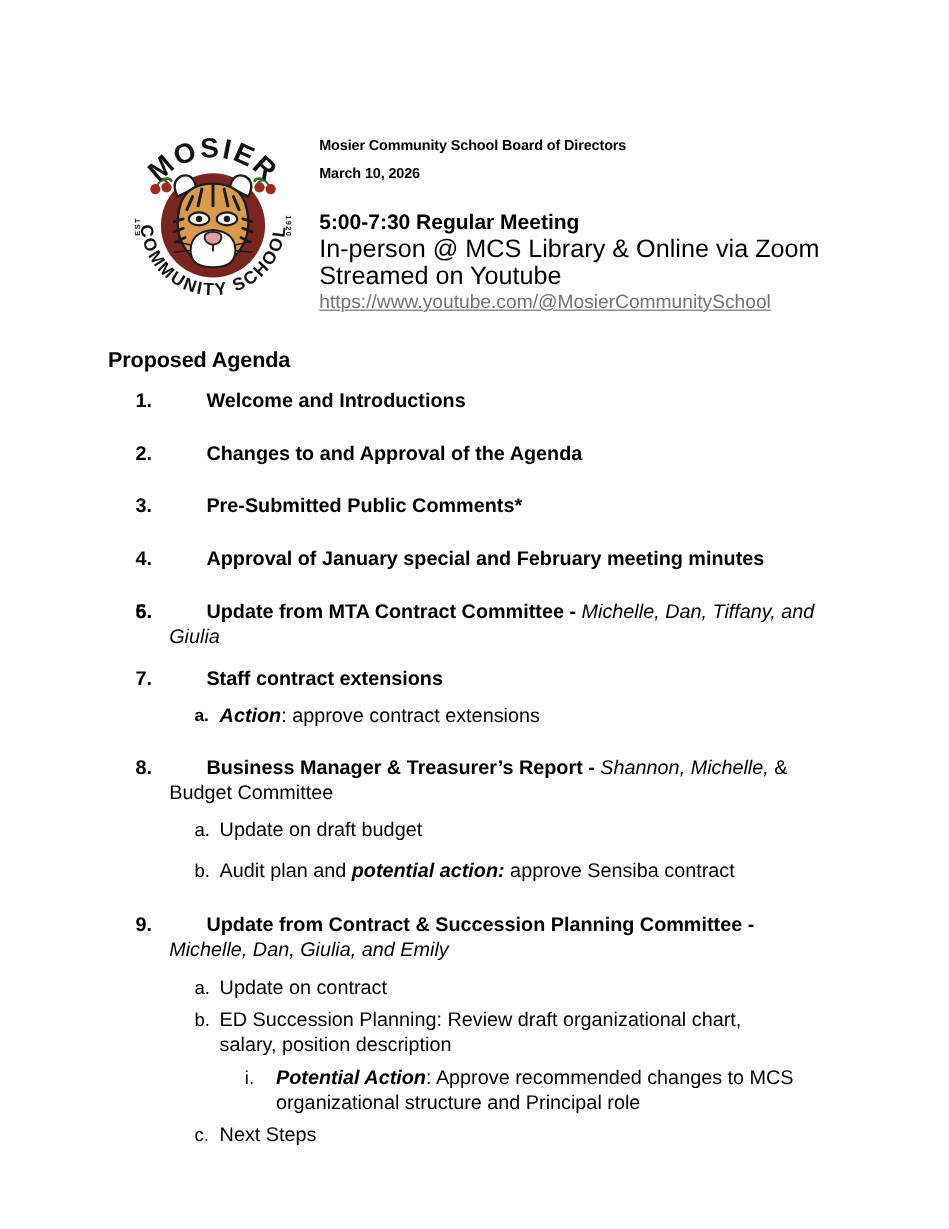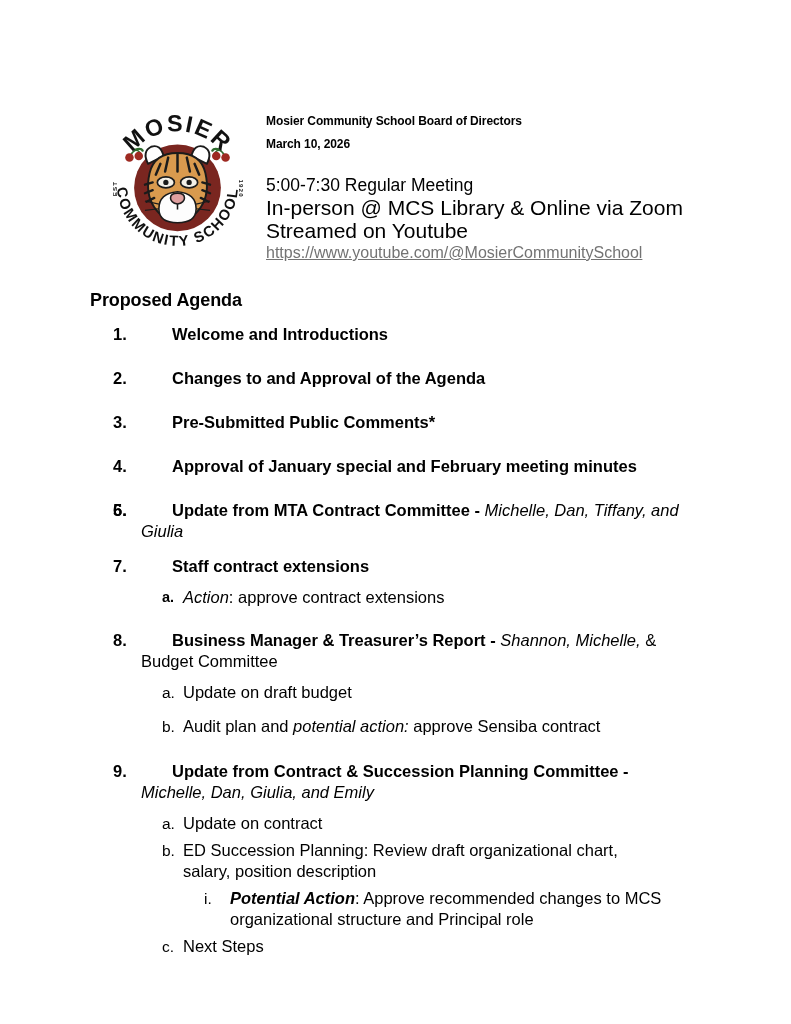--- a/index.html
+++ b/index.html
@@ -37,21 +37,21 @@
     padding-top: 6px;
   }
   .title-line {
     font-size: 12px;
     font-weight: bold;
     line-height: 23px;
     letter-spacing: -0.1px;
   }
   .meeting-time {
     font-size: 17.5px;
-    font-weight: normal;
+    font-weight: bold;
     line-height: 23px;
     margin-top: 18px;
   }
   .meeting-line {
     font-size: 21px;
     line-height: 22.5px;
     font-weight: normal;
   }
   .link {
     font-size: 16px;
@@ -109,21 +109,21 @@
     font-weight: normal;
   }
   .subitem > .marker {
     position: absolute;
     left: 162px;
     width: 22px;
     font-weight: normal;
     font-size: 15.5px;
   }
   .subitem.bold-marker > .marker { font-weight: bold; font-size: 14.5px; }
-  .subitem .bi { font-weight: normal; font-style: italic; }
+  .subitem .bi { font-weight: bold; font-style: italic; }
 
   .subsubitem {
     position: relative;
     padding-left: 230px;
     padding-right: 110px;
     margin-top: 6px;
     font-size: 16.5px;
     line-height: 21px;
     font-weight: normal;
   }

